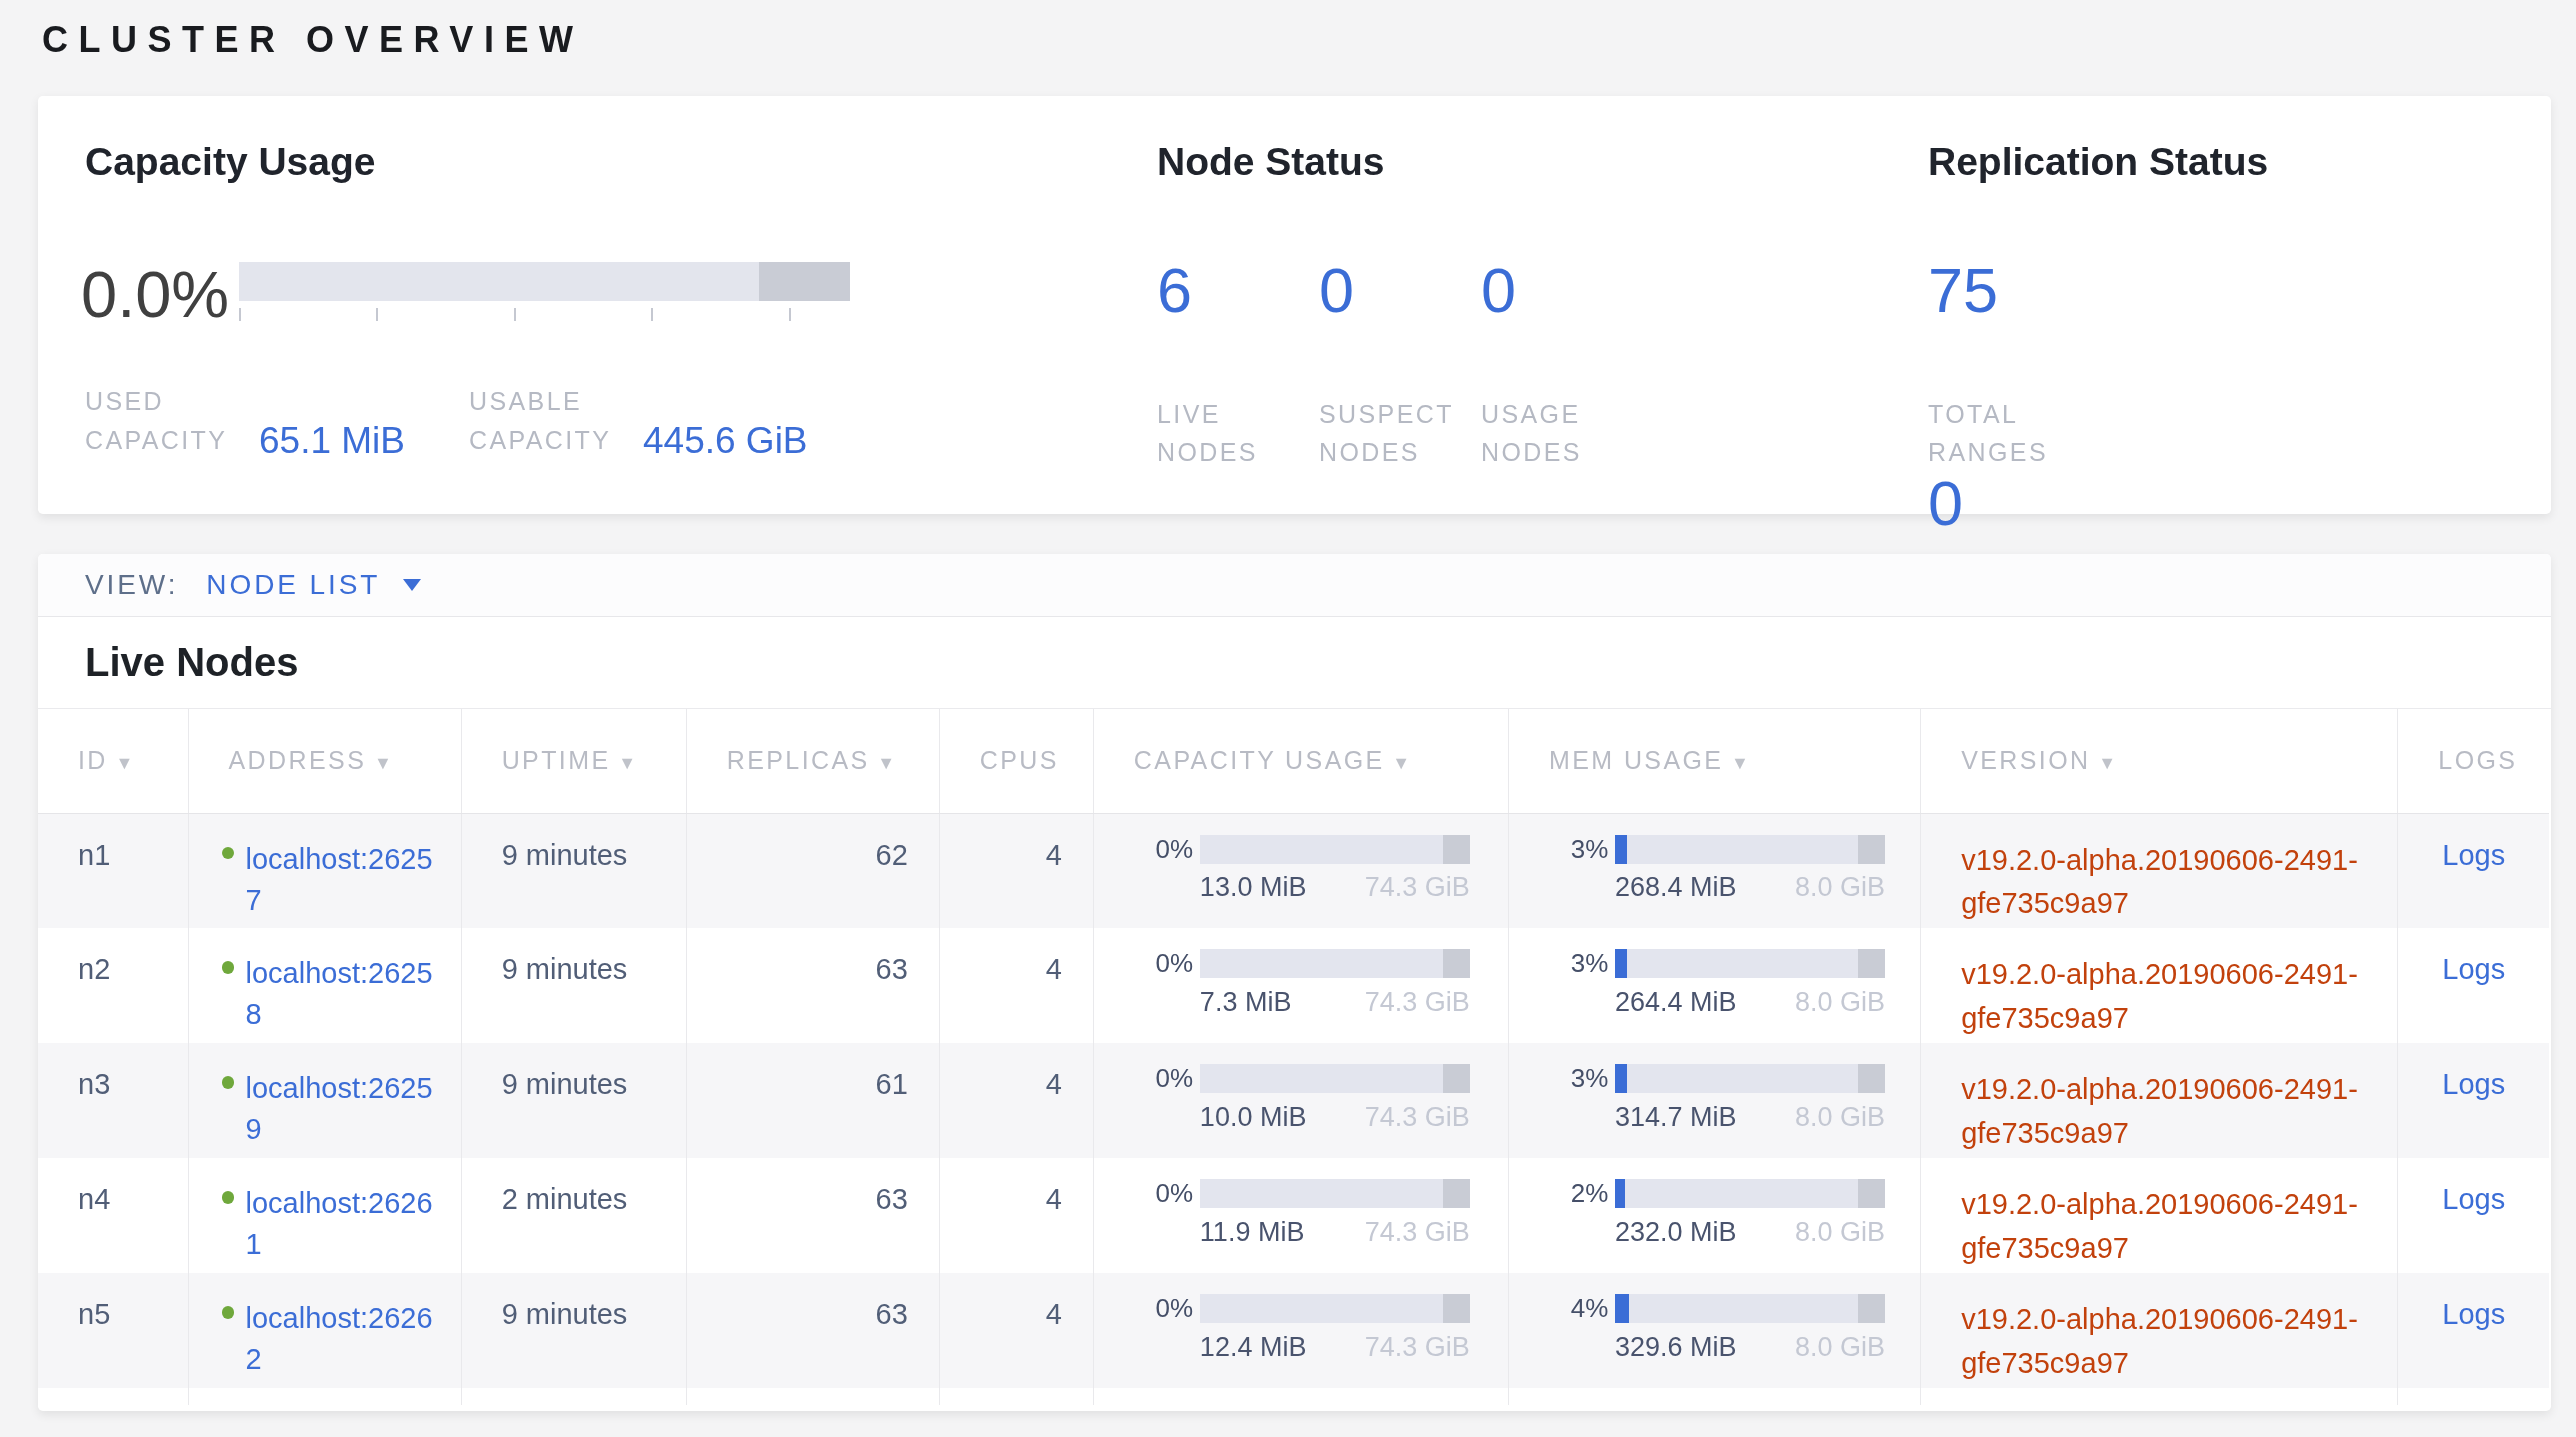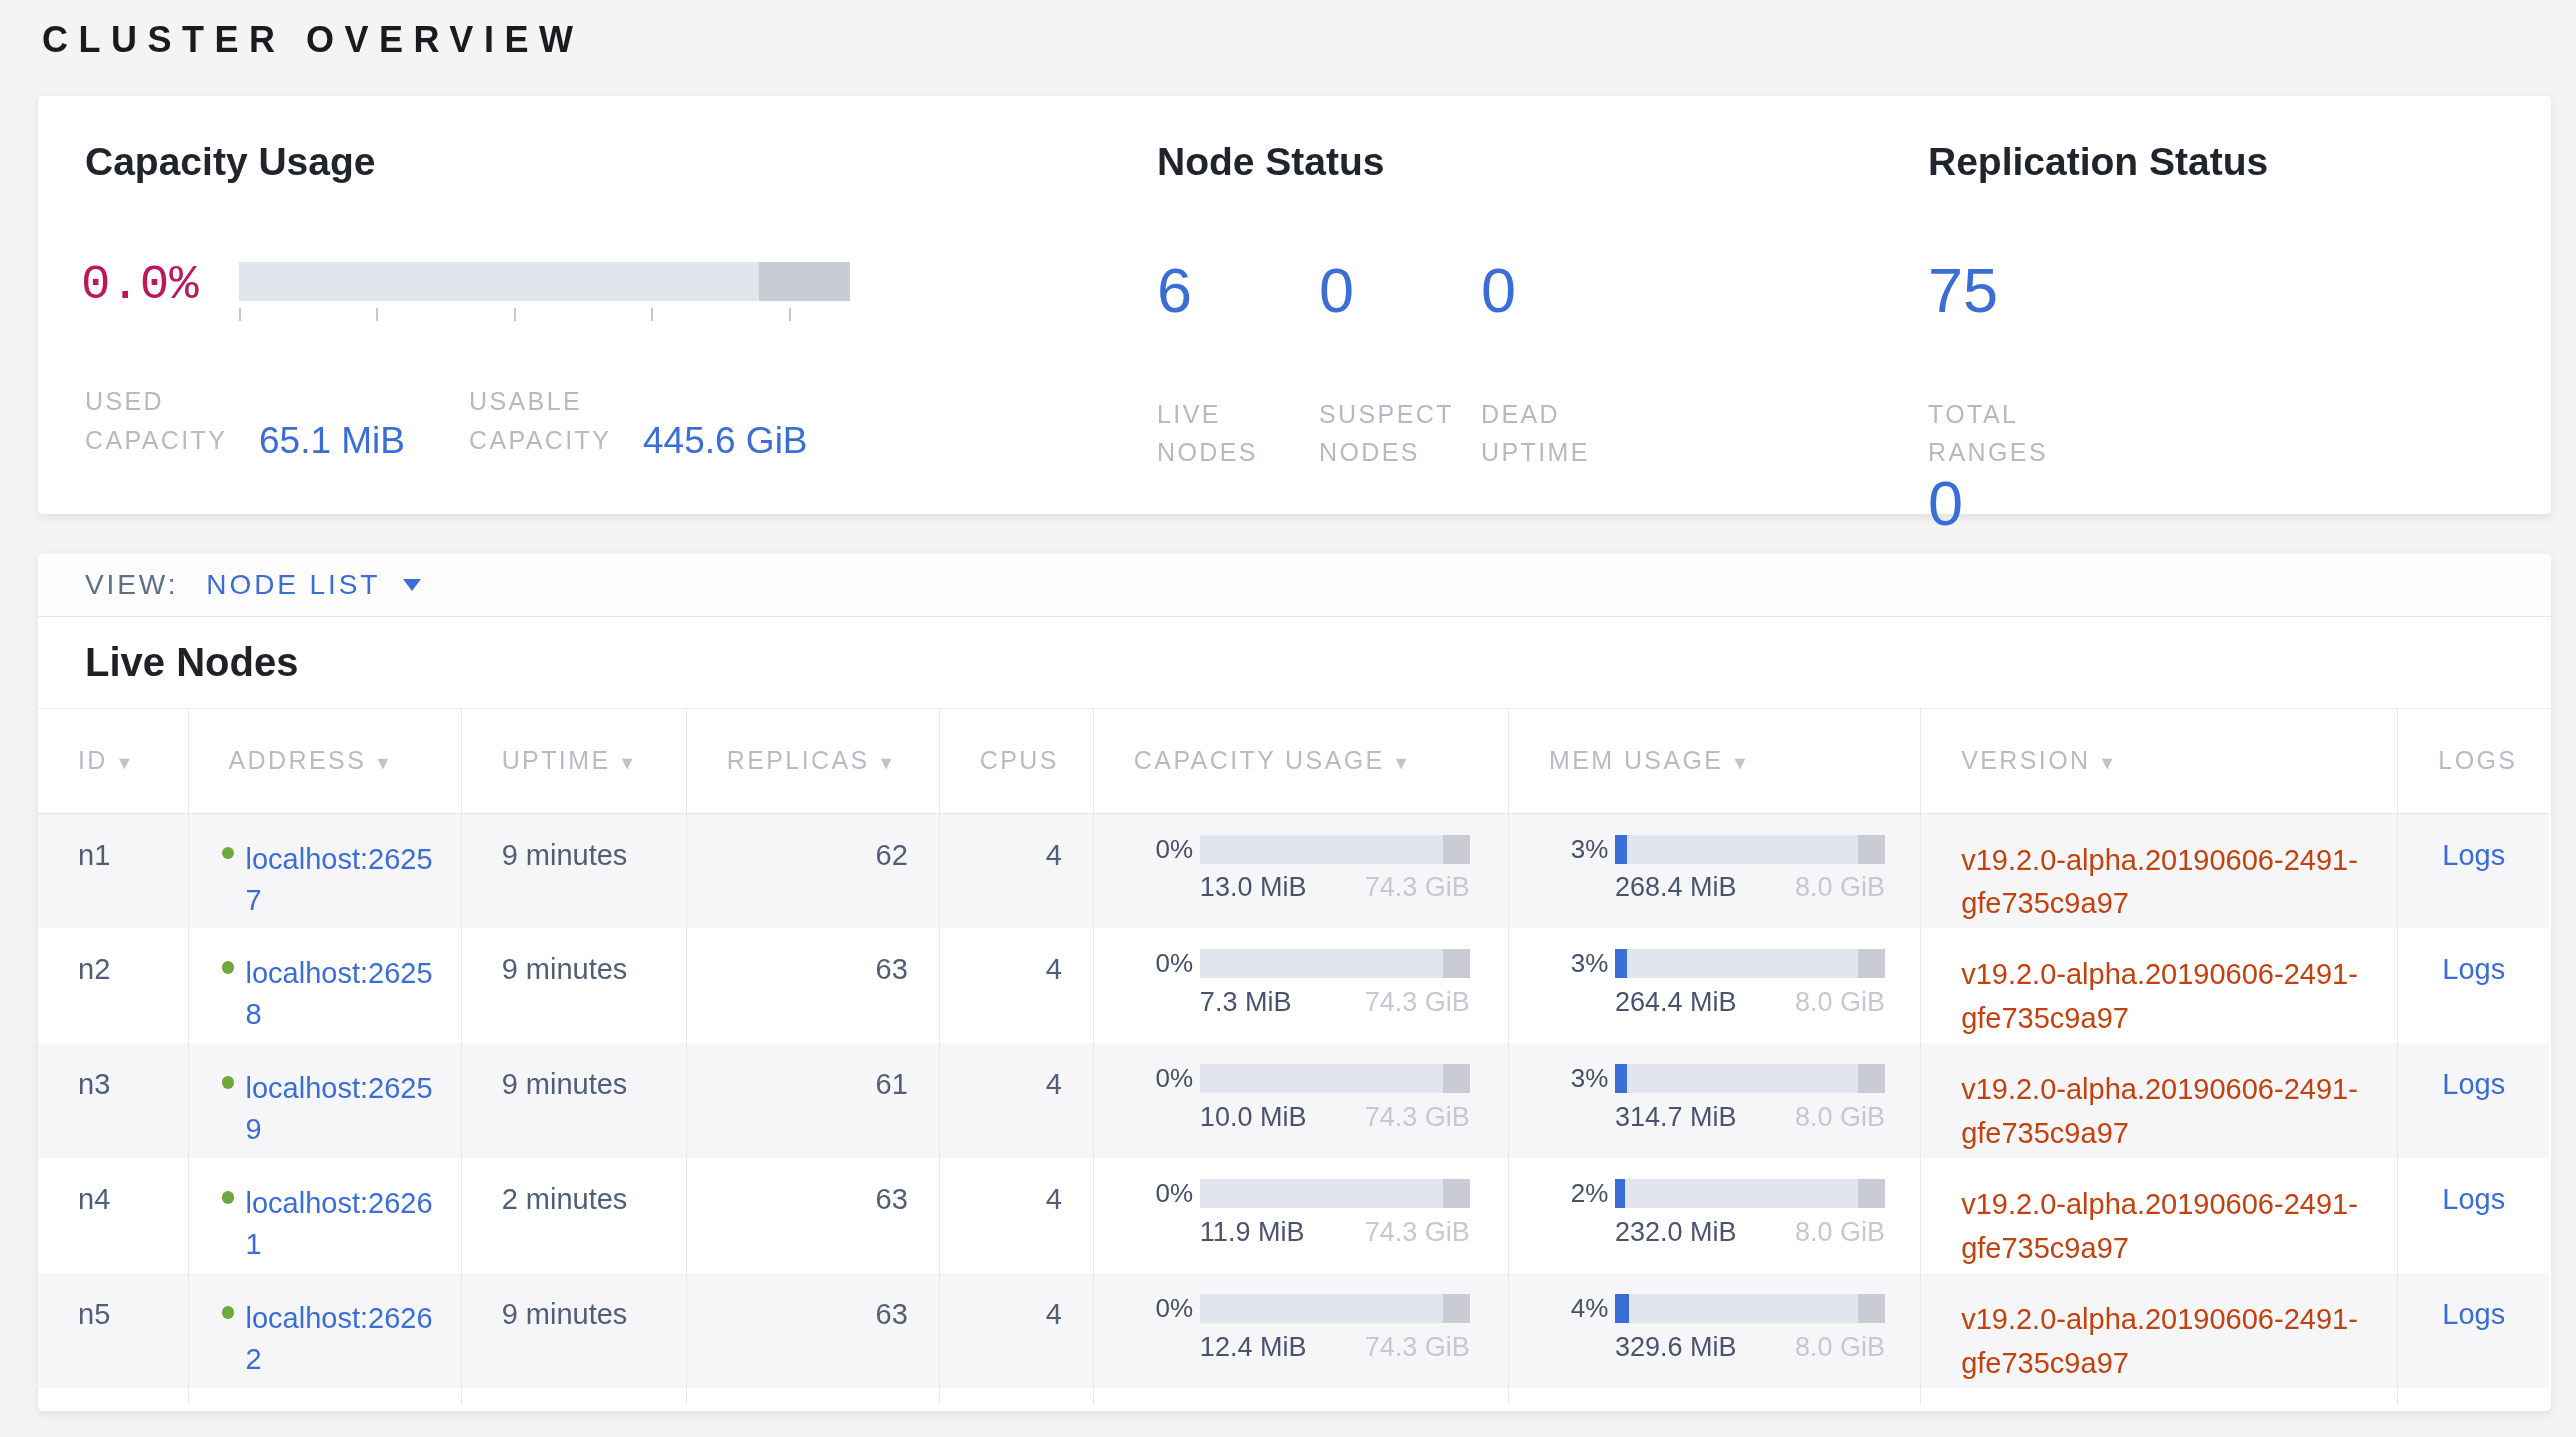--- a/index.html
+++ b/index.html
@@ -16,21 +16,21 @@
   }
   #summary-card { top:96px; height:418px; }
   #nodes-card   { top:554px; height:857px; overflow:hidden; }
 
   .sec-heading { position:absolute; top:44px; font-size:39px; font-weight:bold; color:#20242c; }
   #cap-heading { left:47px; }
   #node-heading { left:1119px; }
   #repl-heading { left:1890px; }
 
   
-  .big-pct { position:absolute; left:43px; top:161px; font-size:49px; color:#be185d;font-family:Liberation Mono, monospace; }
+  .big-pct { position:absolute; left:43px; top:161px; font-size:65px; color:#404040; }
   .gauge-bar { position:absolute; left:201px; top:166px; width:611px; height:39px; background:#e3e5ed; }
   .gauge-tail { position:absolute; left:520px; top:0; width:91px; height:39px; background:#c9ccd5; }
   .gauge-ticks { position:absolute; left:201px; top:212px; width:611px; height:12.5px; }
   .gauge-ticks .tick { position:absolute; top:0; width:1.9px; height:12.5px; background:#c5c8d1; }
   .gauge-axis { position:absolute; left:201px; top:231px; width:611px; height:29px; font-size:26px; color:#8d93a6; }
   .gauge-axis .axis-label { position:absolute; transform:translateX(-50%); white-space:nowrap; }
 
   .cstat { position:absolute; top:286px; display:flex; align-items:flex-end; gap:21px; }
   #cstat-used { left:47px; }
   #cstat-usable { left:431px; }
@@ -134,21 +134,21 @@
     <div class="stat-col">
       <div class="stat-number">6</div>
       <div class="stat-label">LIVE NODES</div>
     </div>
     <div class="stat-col">
       <div class="stat-number">0</div>
       <div class="stat-label">SUSPECT NODES</div>
     </div>
     <div class="stat-col">
       <div class="stat-number">0</div>
-      <div class="stat-label">DEAD UPTIME</div>
+      <div class="stat-label">USAGE NODES</div>
     </div>
   </div>
 
   <div class="sec-heading" id="repl-heading">Replication Status</div>
   <div class="stat-cols" id="repl-stats">
     <div class="stat-col">
       <div class="stat-number">75</div>
       <div class="stat-label">TOTAL RANGES</div>
     </div>
     <div class="stat-col">

